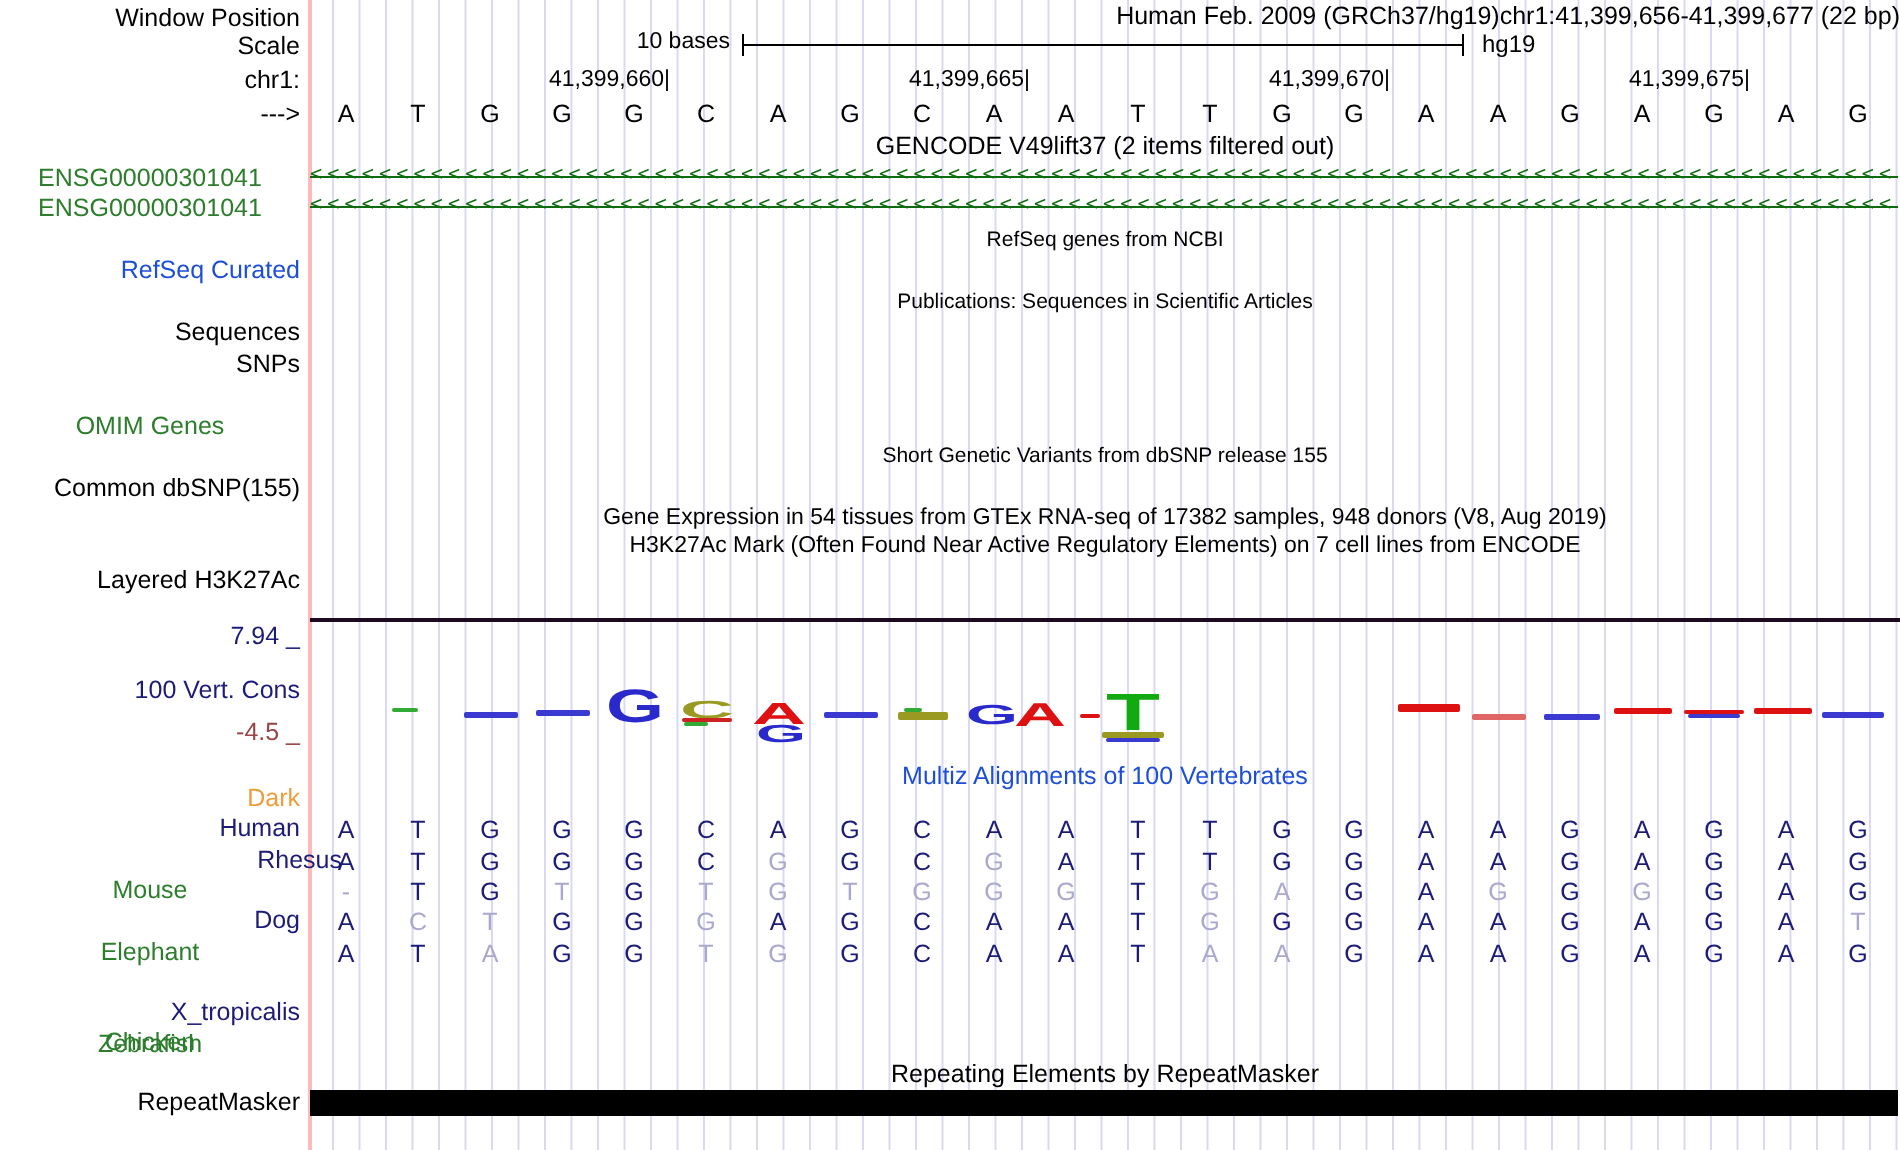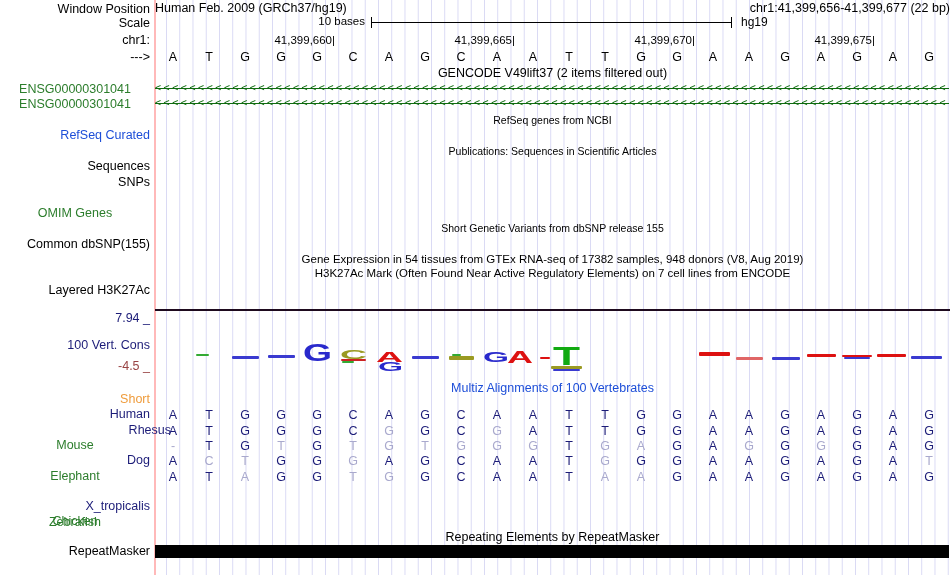--- a/index.html
+++ b/index.html
@@ -18,21 +18,21 @@
   .green{color:#2c7d2c;text-align:center;}
   .dgreen{color:#1a7a1a;}
   .orange{color:#ef9c3c;}
   .maroon{color:#994444;}
   .fs10{font-size:10.5px;}
   .fs11{font-size:11.5px;}
   .fs12{font-size:12.5px;}
   .cell{position:absolute;width:36px;text-align:center;font-size:12.5px;line-height:15px;}
   .dim{color:#a9a9cd;}
   .dark{color:#1c1c78;}
-  #header-line{top:1px;display:flex;justify-content:space-between;gap:22px;font-size:12.5px;}
+  #header-line{top:1px;display:flex;justify-content:flex-end;font-size:12.5px;}
   #scale-text{left:0;top:15px;width:365px;text-align:right;font-size:11.5px;}
   #scale-bar{left:371px;top:17px;width:359px;height:11px;border-left:1px solid #000;
              border-right:1px solid #000;
              background:linear-gradient(to bottom,transparent 5px,#000 5px,#000 6px,transparent 6px);}
   #hg19-tag{left:741px;top:15px;font-size:12px;}
   .tick{position:absolute;width:140px;text-align:right;top:34px;font-size:11.5px;white-space:nowrap;}
   .arrowrow{position:absolute;left:155px;width:794px;height:13px;overflow:hidden;
             color:#0f6b0f;font-size:10px;line-height:12px;letter-spacing:2.6px;
             font-family:"DejaVu Sans Mono",monospace;
             background:linear-gradient(to bottom,transparent 6px,#0f6b0f 6px,#0f6b0f 7px,transparent 7px);}
@@ -138,21 +138,21 @@
       <rect x="617" y="17" width="28" height="3" rx="1" fill="#3a3ad0"></rect>
       <rect x="652" y="14" width="29" height="3" rx="1" fill="#dd1111"></rect>
       <rect x="687" y="15" width="30" height="2" rx="1" fill="#dd1111"></rect>
       <rect x="689" y="17" width="26" height="2" rx="1" fill="#3a3ad0"></rect>
       <rect x="722" y="14" width="29" height="3" rx="1" fill="#dd1111"></rect>
       <rect x="756" y="16" width="31" height="3" rx="1" fill="#3a3ad0"></rect>
     </svg>
 
   <div class="ctitle blue fs12" style="top:381px">Multiz Alignments of 100 Vertebrates</div>
   <div id="multiz">
-      <div class="llabel orange" style="top: 392px;">Short</div>
+      <div class="llabel orange" style="top: 392px;">Dark</div>
       <div class="llabel navy" style="top: 407.35px;">Human</div>
       <div class="cell dark" style="left: 155px; top: 408.35px;">A</div>
       <div class="cell dark" style="left: 191px; top: 408.35px;">T</div>
       <div class="cell dark" style="left: 227px; top: 408.35px;">G</div>
       <div class="cell dark" style="left: 263px; top: 408.35px;">G</div>
       <div class="cell dark" style="left: 299px; top: 408.35px;">G</div>
       <div class="cell dark" style="left: 335px; top: 408.35px;">C</div>
       <div class="cell dark" style="left: 371px; top: 408.35px;">A</div>
       <div class="cell dark" style="left: 407px; top: 408.35px;">G</div>
       <div class="cell dark" style="left: 443px; top: 408.35px;">C</div>

